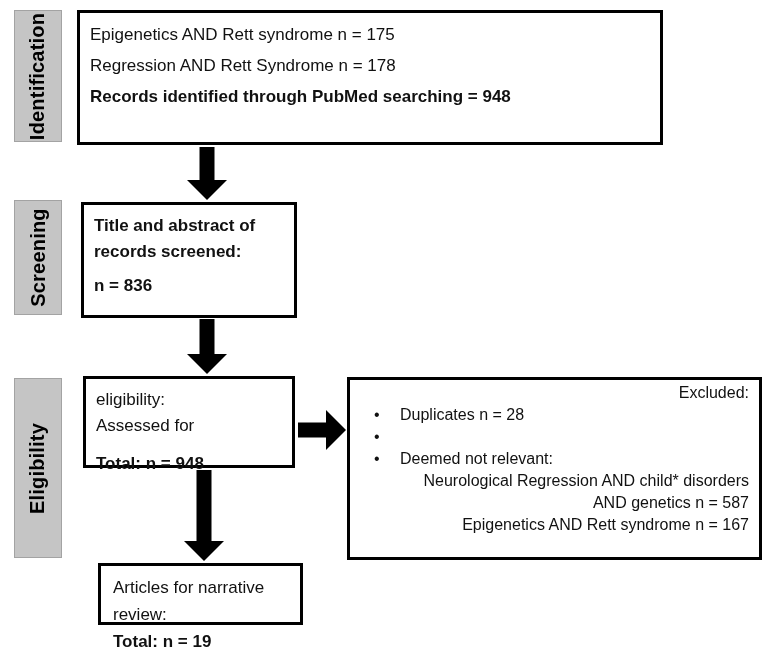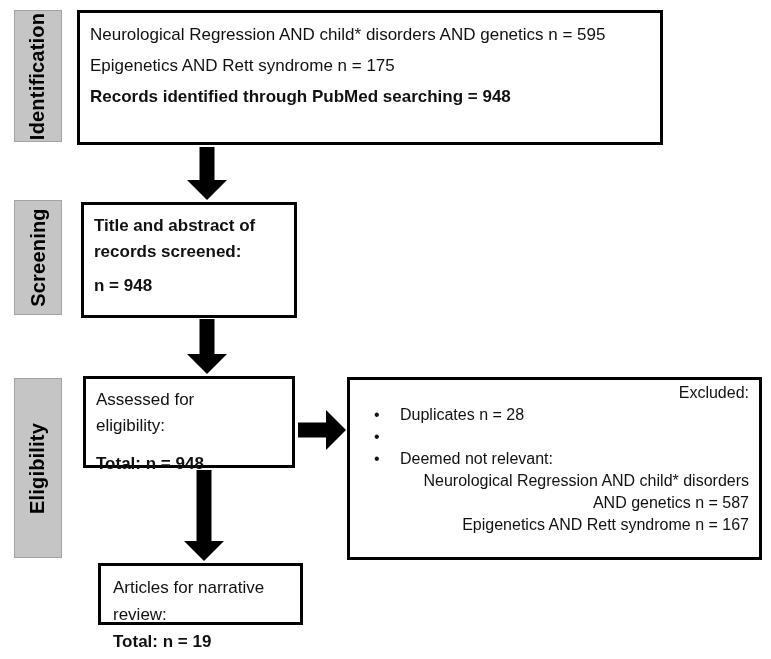--- a/index.html
+++ b/index.html
@@ -77,34 +77,34 @@
     <span class="stage-label">Identification</span>
   </div>
   <div class="stage stage-screening">
     <span class="stage-label">Screening</span>
   </div>
   <div class="stage stage-eligibility">
     <span class="stage-label">Eligibility</span>
   </div>
 
   <div class="box box-identification">
-    <div class="line">Neurological Regression AND child* disorders AND genetics n = 595</div>
     <div class="line">Epigenetics AND Rett syndrome n = 175</div>
+    <div class="line">Regression AND Rett Syndrome n = 178</div>
     <div class="line bold">Records identified through PubMed searching = 948</div>
   </div>
 
   <div class="box box-screening">
     <div class="line">Title and abstract of</div>
     <div class="line">records screened:</div>
-    <div class="line bold gap-sm">n = 948</div>
+    <div class="line bold gap-sm">n = 836</div>
   </div>
 
   <div class="box box-eligibility">
+    <div class="line">eligibility:</div>
     <div class="line">Assessed for</div>
-    <div class="line">eligibility:</div>
     <div class="line bold gap-md">Total: n = 948</div>
   </div>
 
   <div class="box box-excluded">
     <div class="line">Excluded:</div>
     <div class="bullet-line">
       <span class="bullet">•</span>
       <span>Duplicates n = 28</span>
     </div>
     <div class="bullet-line">

